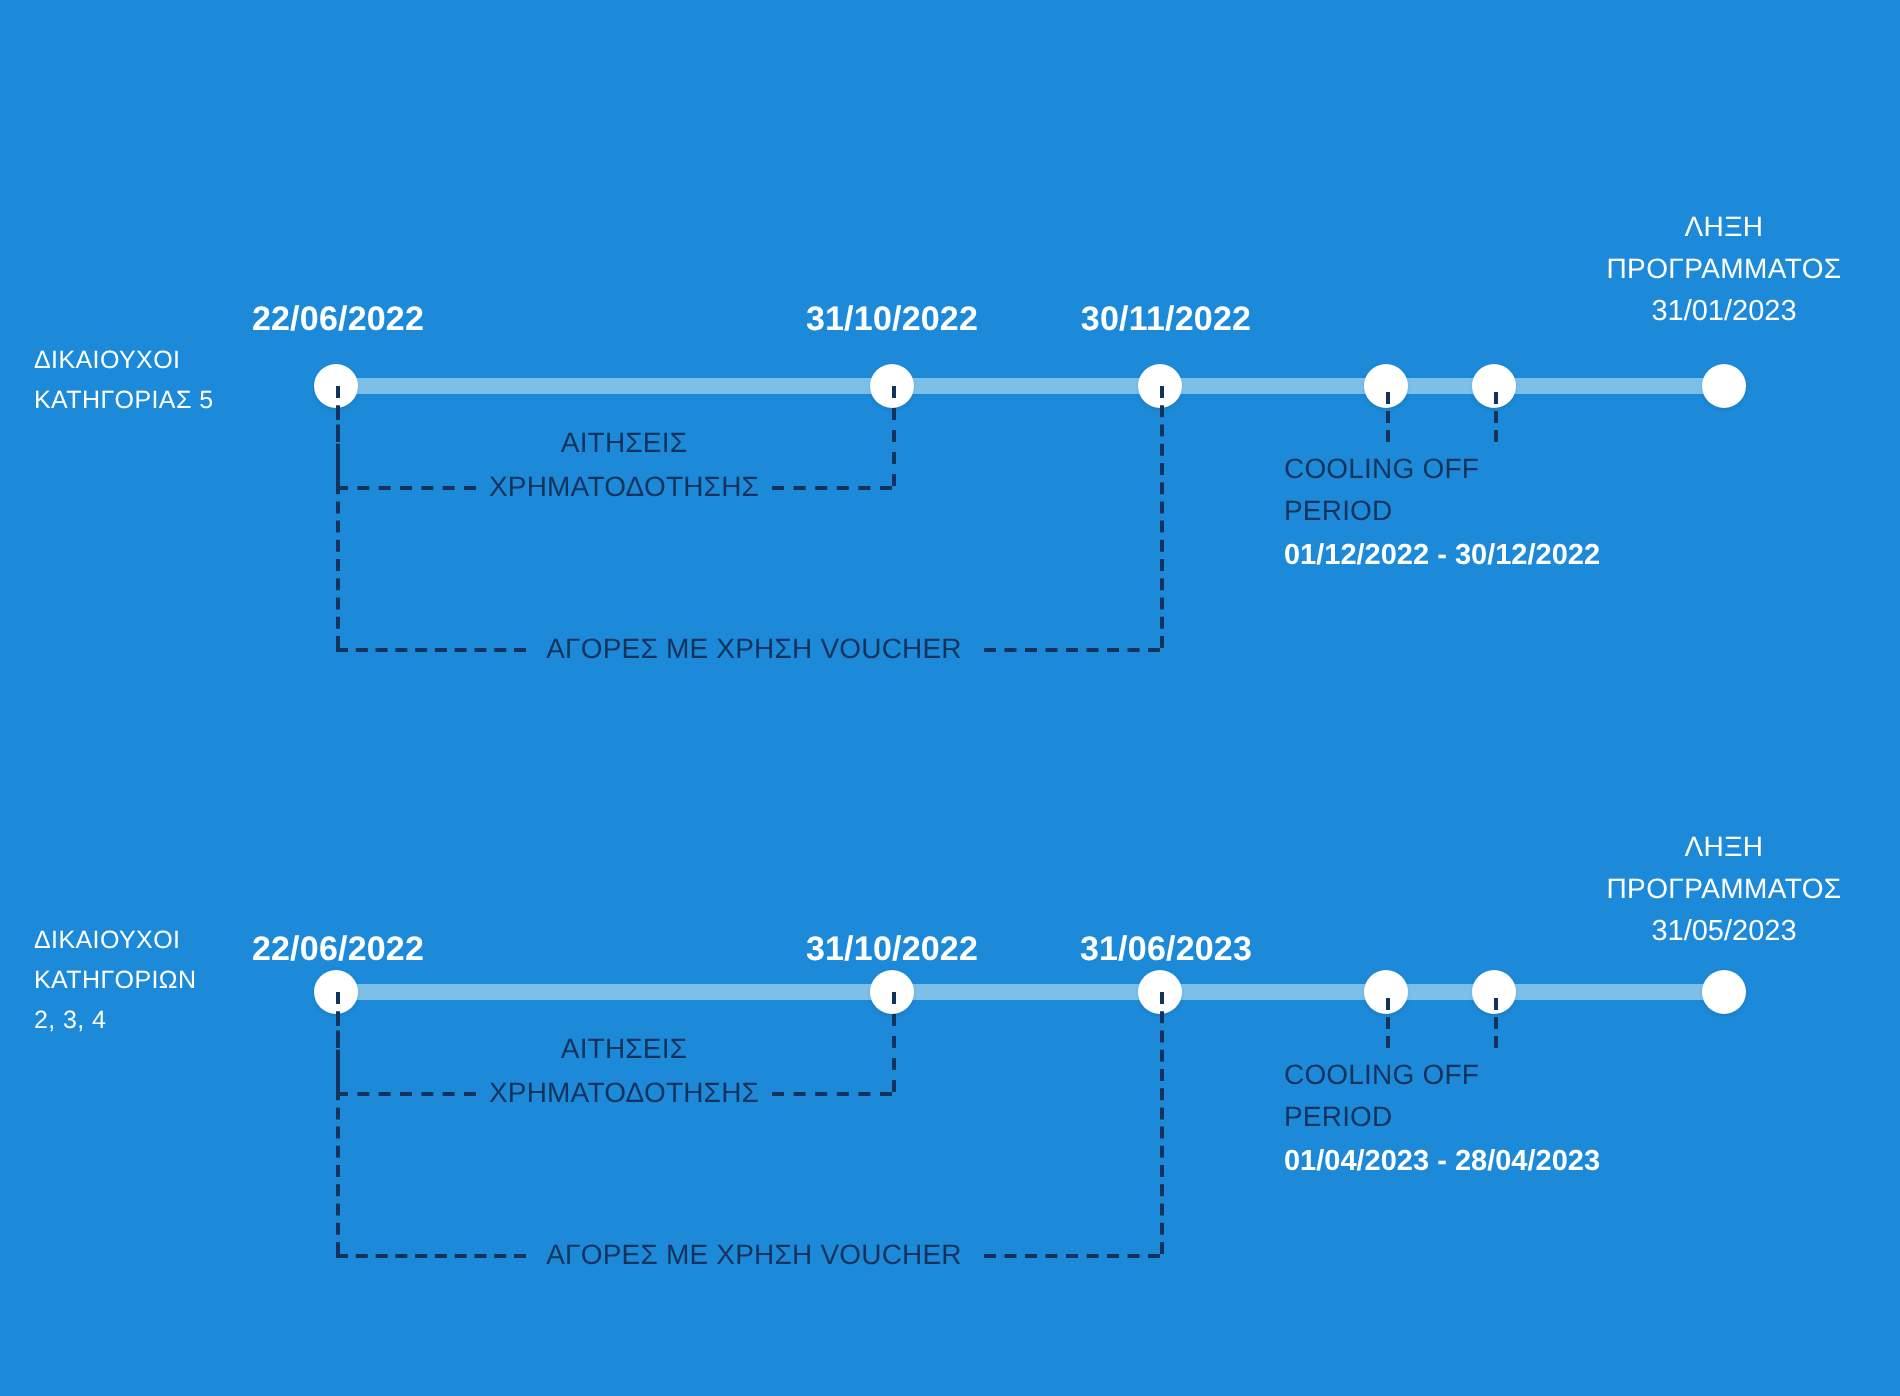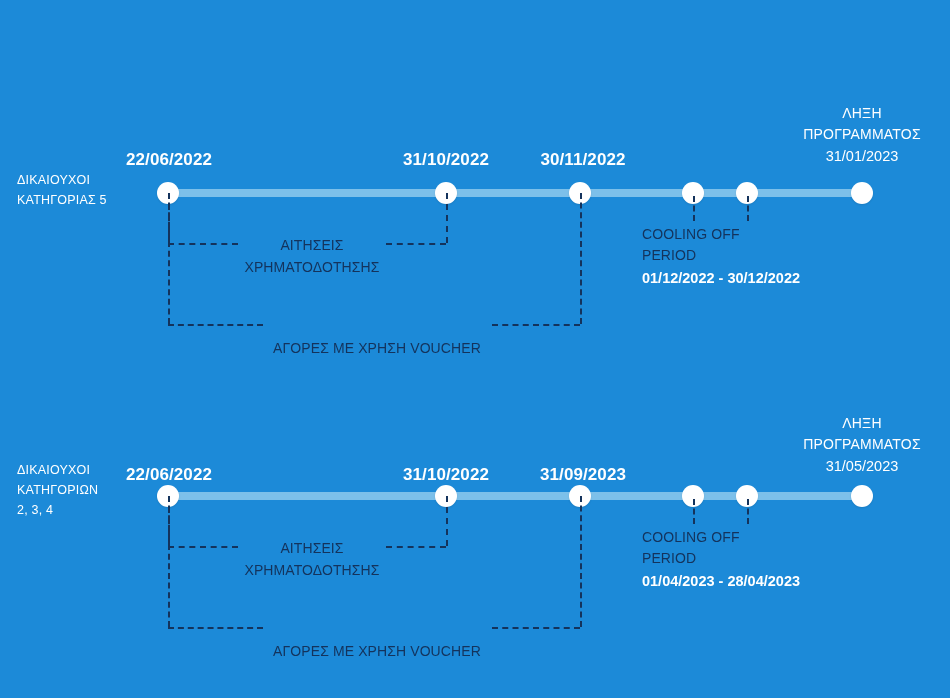--- a/index.html
+++ b/index.html
@@ -116,21 +116,20 @@
   
   .brk-label {
     position: absolute;
     color: #14335c;
     font-size: 14px;
     line-height: 22px;
     white-space: nowrap;
     text-align: right;
     transform: translateX(-50%);
     letter-spacing: 0.1px;
-    margin-top: 24px;
   }
 
   
   .cool-block {
     position: absolute;
     text-align: left;
     white-space: nowrap;
     transform: translateX(-50%);
   }
   .cool-block .c1,
@@ -212,21 +211,21 @@
 
     <div class="node" style="left:168px"></div>
     <div class="node" style="left:446px"></div>
     <div class="node" style="left:580px"></div>
     <div class="node" style="left:693px"></div>
     <div class="node" style="left:747px"></div>
     <div class="node" style="left:862px"></div>
 
     <div class="date-cap d-top" style="left:169px; top:162px">22/06/2022</div>
     <div class="date-cap d-top" style="left:446px; top:162px">31/10/2022</div>
-    <div class="date-cap d-top" style="left:583px; top:162px">31/09/2023</div>
+    <div class="date-cap d-top" style="left:583px; top:162px">31/06/2023</div>
 
     <div class="end-cap" style="left:862px; top:110px">
       <div class="l1">ΛΗΞΗ</div>
       <div class="l2">ΠΡΟΓΡΑΜΜΑΤΟΣ</div>
       <div class="l3">31/05/2023</div>
     </div>
 
     <div class="dash-v" style="left:168px; top:193px; height:50px"></div>
     <div class="dash-v" style="left:446px; top:193px; height:50px"></div>
     <div class="dash-h" style="left:168px; top:243px; width:70px"></div>

